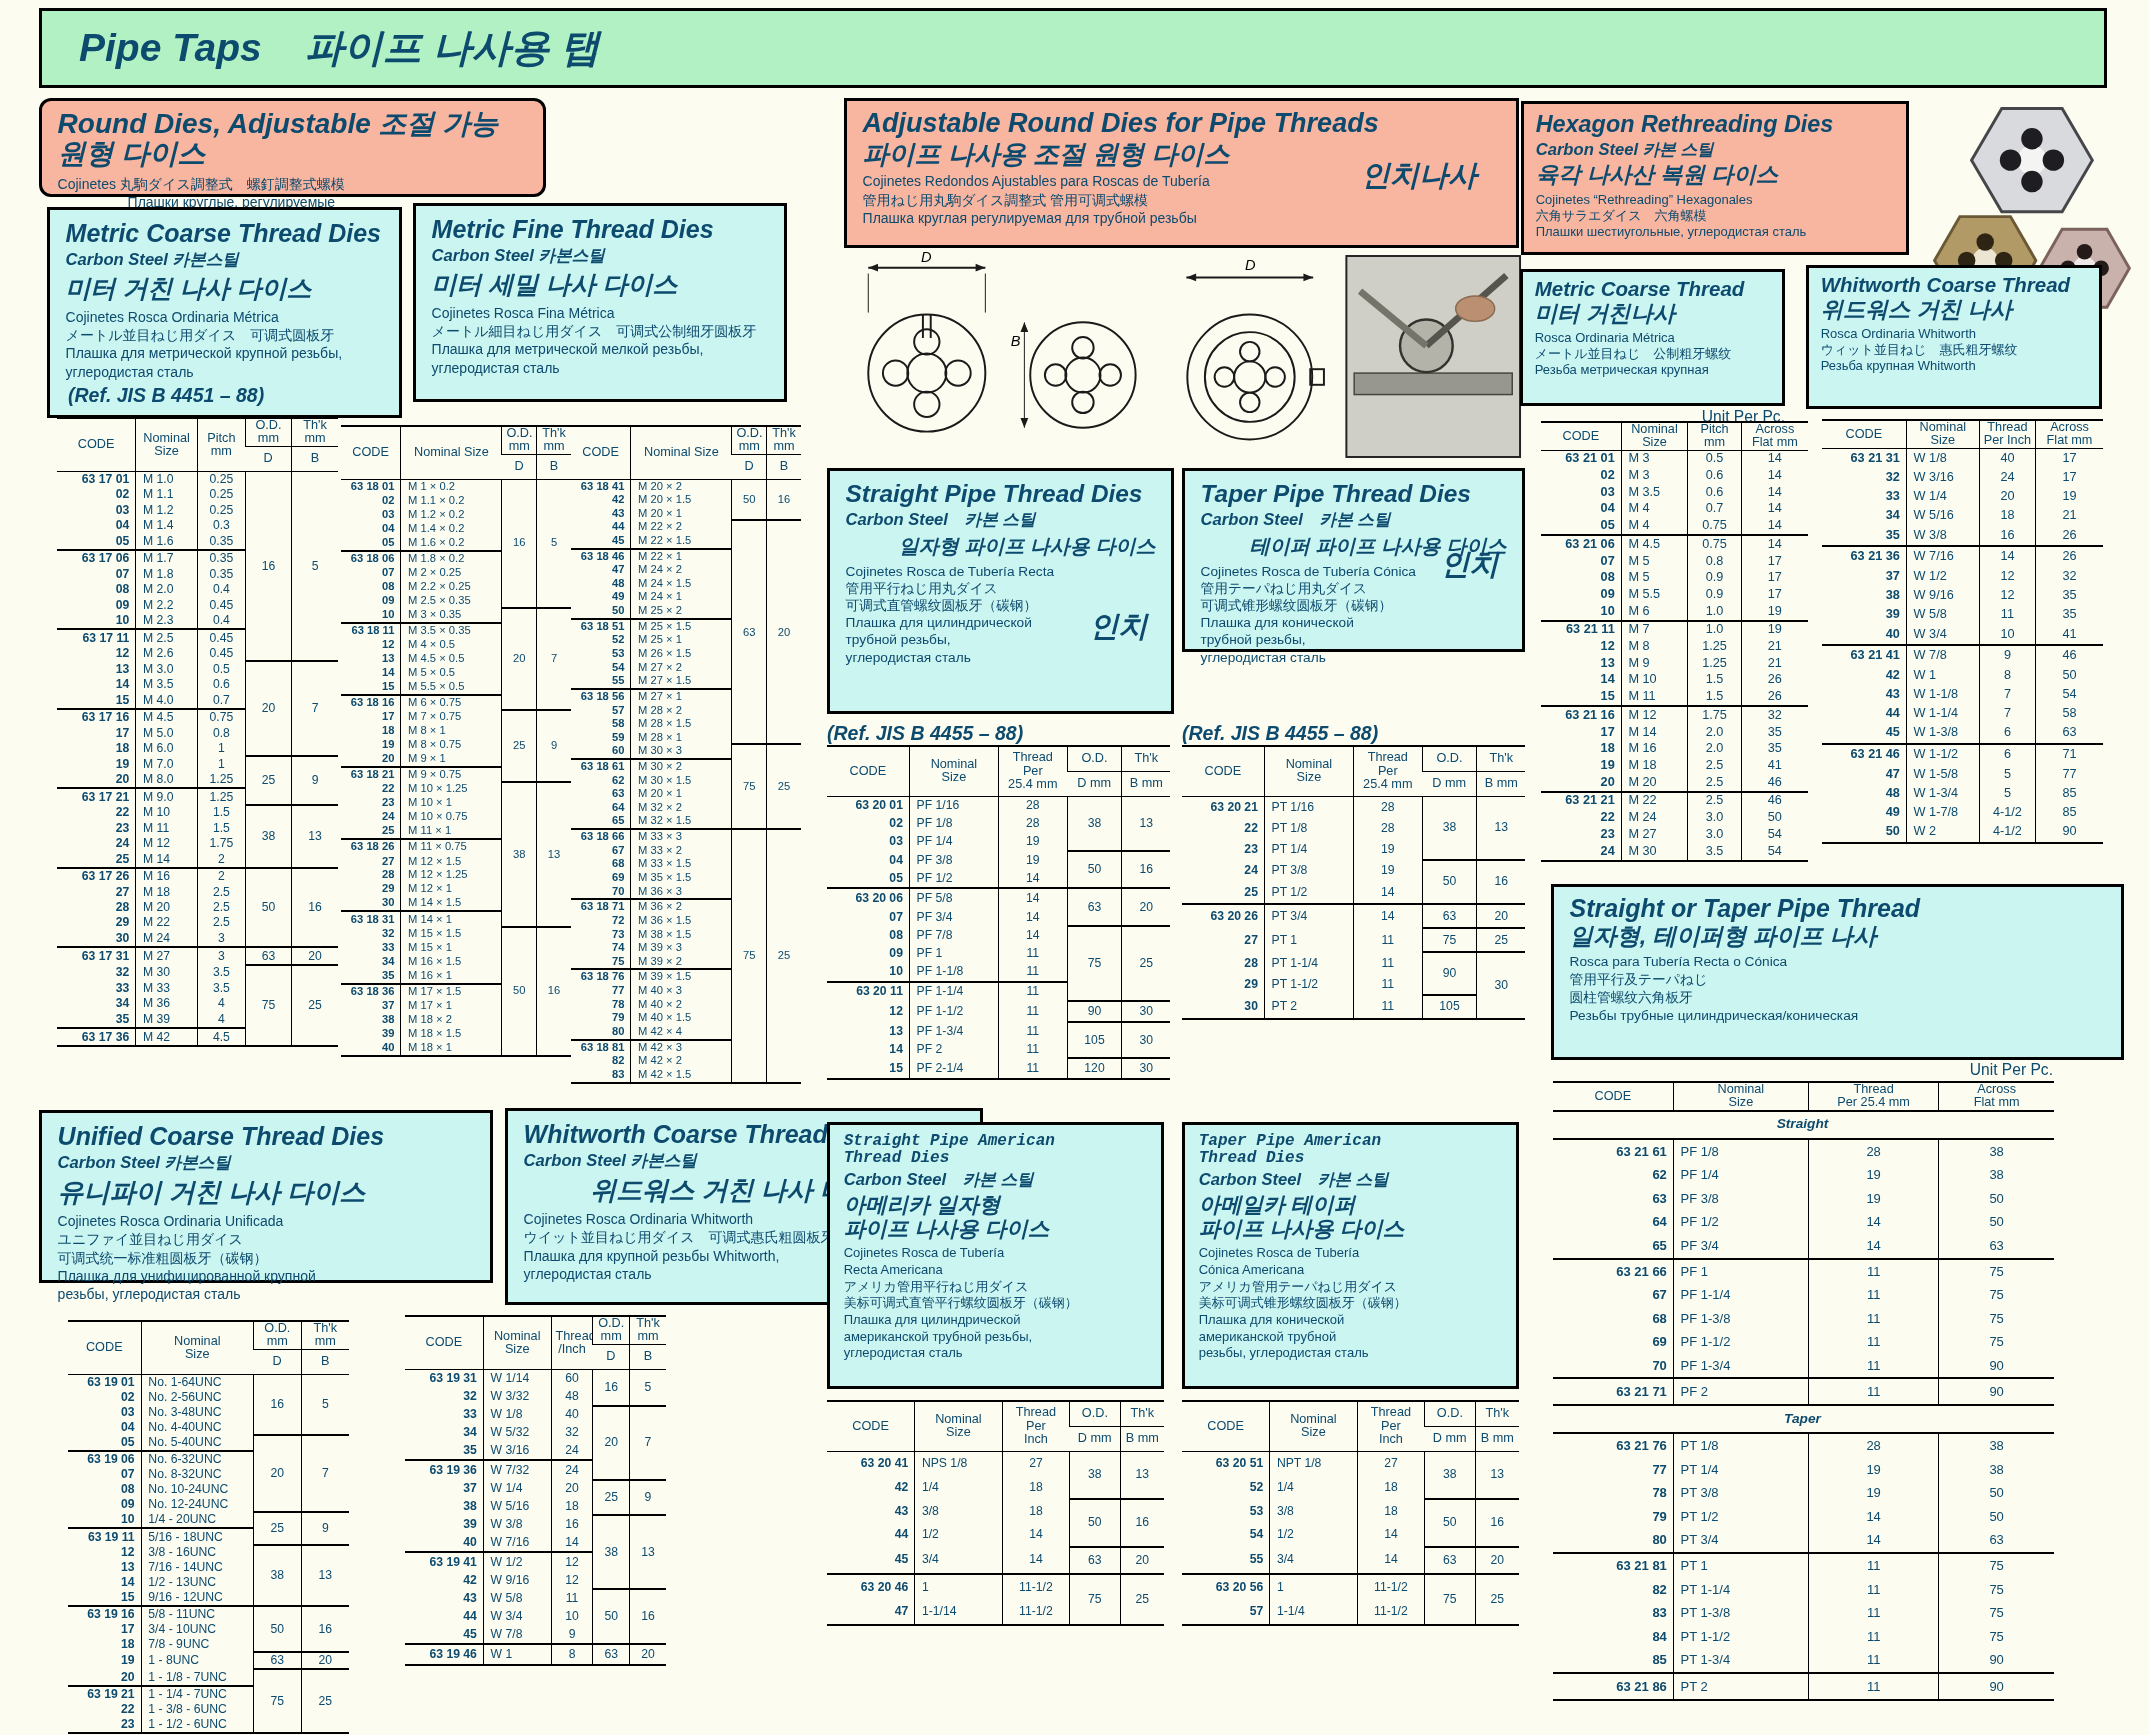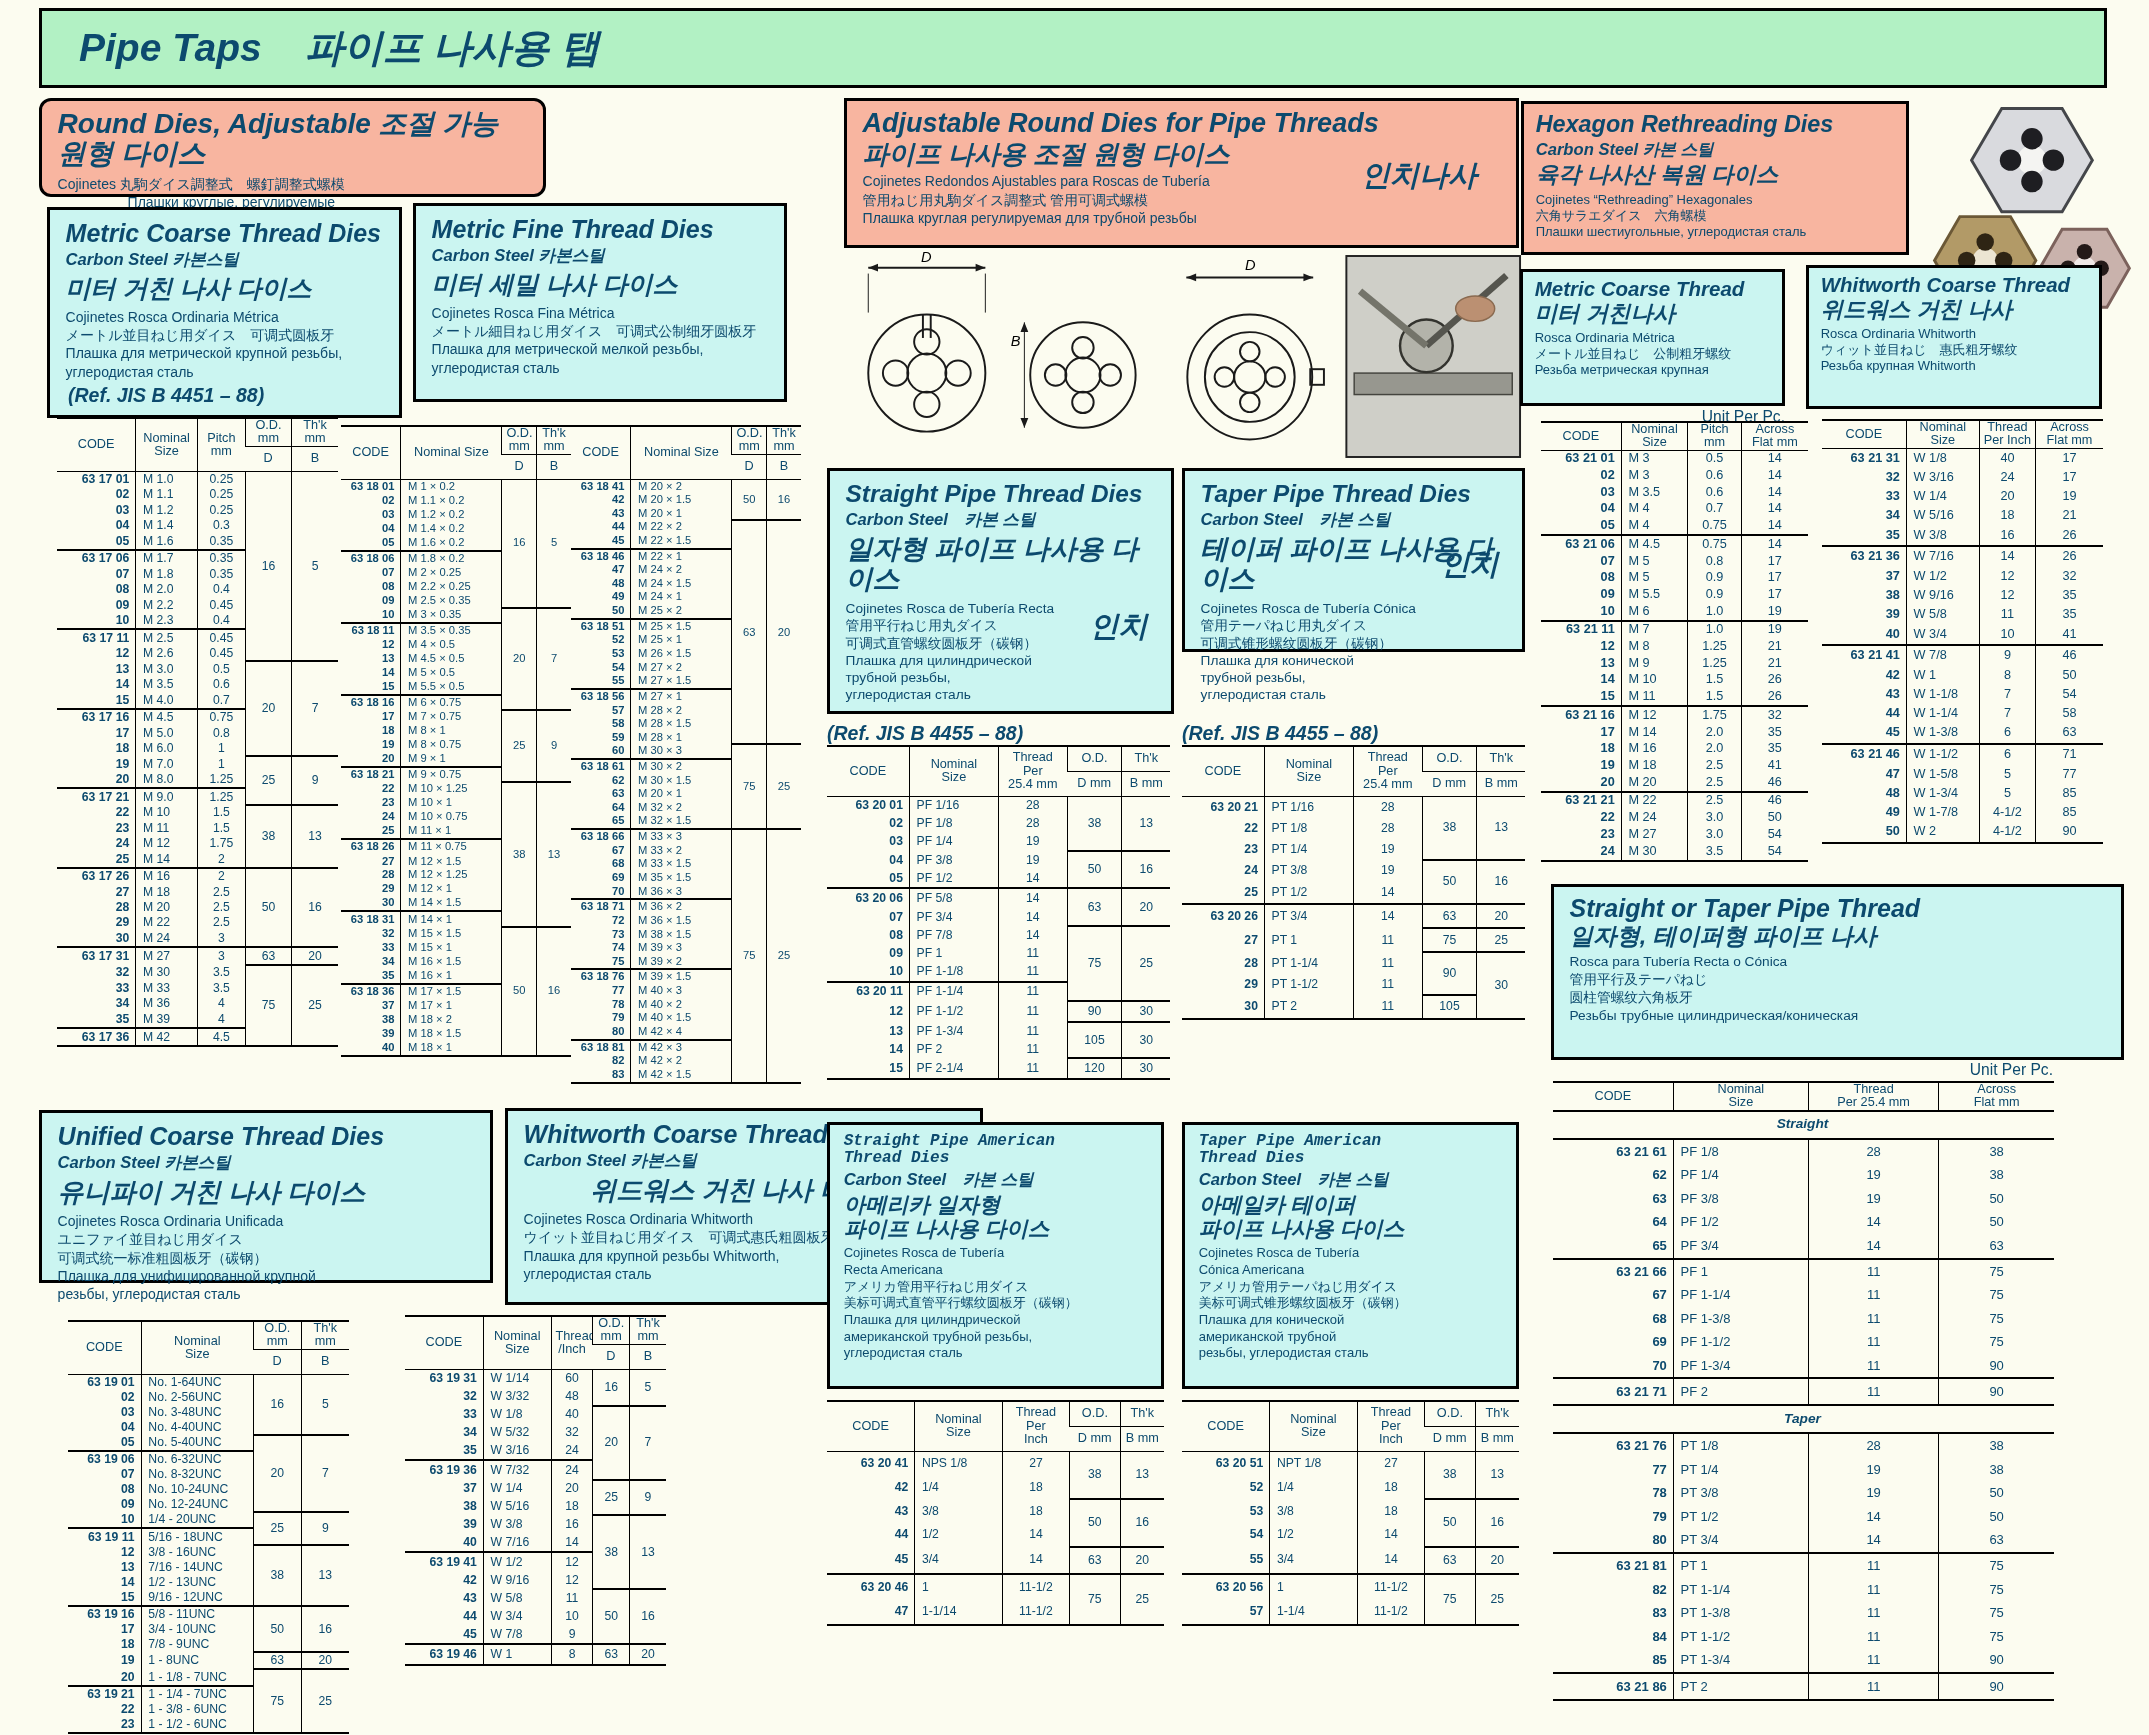--- a/index.html
+++ b/index.html
@@ -51,21 +51,21 @@
   #tA{left:57px;top:417px;width:281px;height:630px;}
   #tBL{left:341px;top:425px;width:230px;height:632px;}
   #tBR{left:571px;top:425px;width:230px;height:659px;}
   #box-adj{left:844px;top:98px;width:675px;height:150px;padding-top:7.8px;}
   #box-adj .bt1{font-size:27px;}
   #box-adj .bko{font-size:26px;margin:2px 0 3.9px 0;}
   #illus{left:839px;top:248px;width:683px;height:217px;}
   #box-sp{left:827px;top:468px;width:347px;height:246px;}
   #box-tp{left:1182px;top:468px;width:343px;height:184px;}
   #box-sp .bt1,#box-tp .bt1{font-size:24.4px;}
-  #box-sp .bko,#box-tp .bko{font-size:27px;}
+  #box-sp .bko,#box-tp .bko{font-size:20px;text-align:right;}
   #box-sp .bl,#box-tp .bl{font-size:13.7px;line-height:1.25;}
   #ref4455a{left:827px;top:722px;width:312px;}
   #ref4455b{left:1182px;top:722px;width:312px;}
   #tC{left:827px;top:745px;width:343px;height:335px;}
   #tD{left:1182px;top:745px;width:343px;height:275px;}
   #box-hex{left:1521px;top:101px;width:388px;height:154px;padding:7.8px 11.7px;}
   #box-hex .bt1{font-size:23.4px;}
   #box-hex .bko{font-size:22.4px;margin:2px 0 3.9px 0;}
   #box-hex .bl{font-size:13px;line-height:1.25;}
   #hexsvg{left:1913px;top:90px;width:234px;height:226px;}

